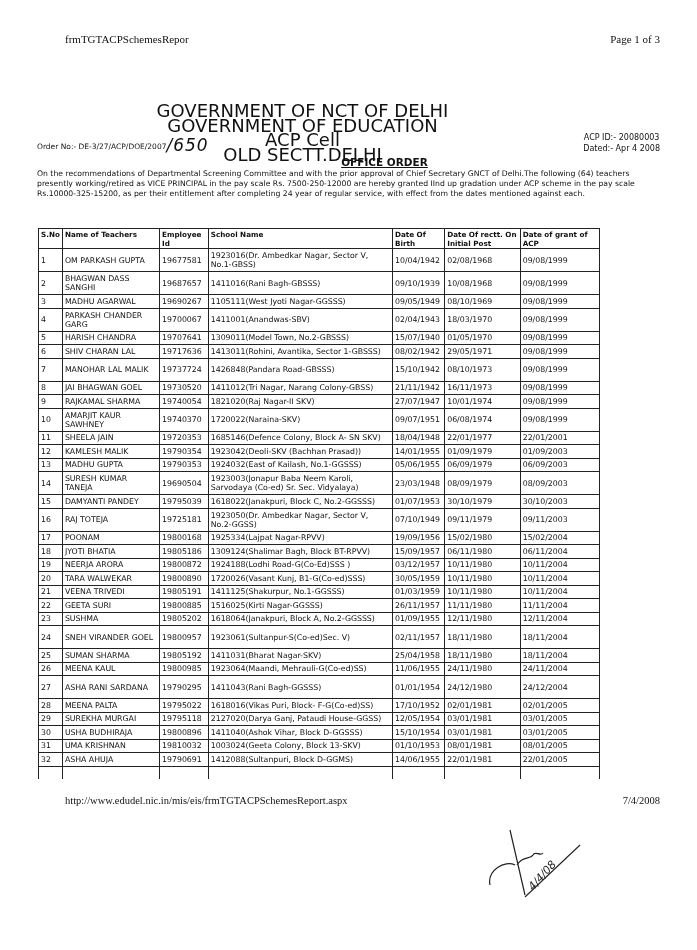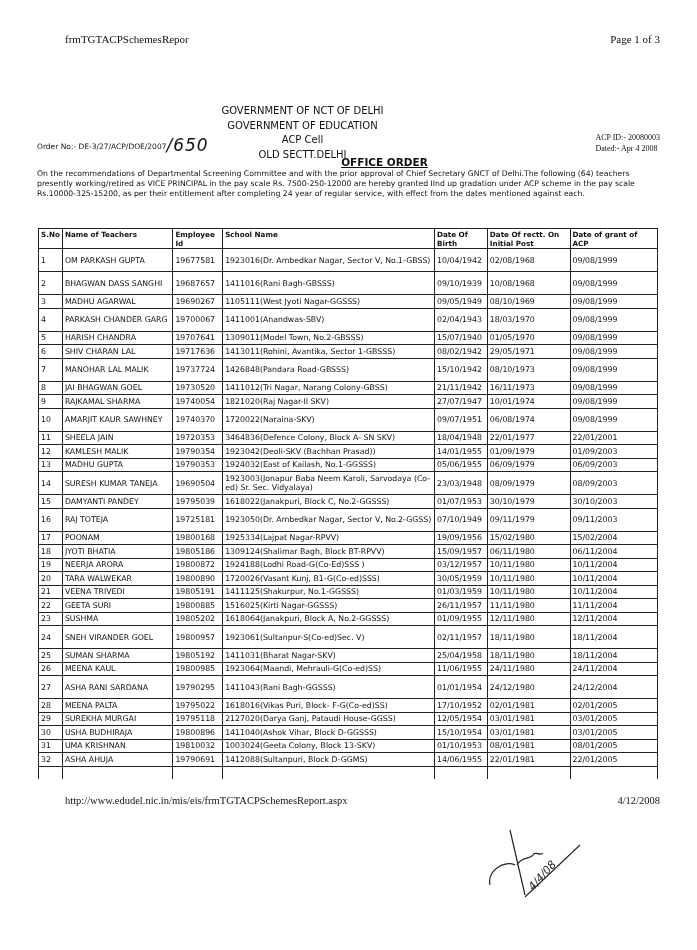--- a/index.html
+++ b/index.html
@@ -1,27 +1,27 @@
 <!DOCTYPE html>
 <html><head>
 <meta charset="utf-8">
 <style>
   html, body { margin: 0; padding: 0; background: #fff; }
   body { width: 697px; height: 950px; position: relative; overflow: hidden; color: #111; }
   .serif { font-family: "Liberation Serif", "DejaVu Serif", serif; }
   .sans { font-family: "DejaVu Sans", "Liberation Sans", sans-serif; }
   #hdr-left { position: absolute; left: 65px; top: 33px; font-size: 11px; }
   #hdr-right { position: absolute; right: 37px; top: 33px; font-size: 11px; }
-  #org { position: absolute; left: 0; width: 605px; top: 104px; text-align: center; font-size: 10px; line-height: 14.5px; }
+  #org { position: absolute; left: 0; width: 605px; top: 104px; text-align: center; font-size: 18px; line-height: 14.5px; }
   #order-no { position: absolute; left: 37px; top: 133px; font-size: 7.5px; }
   #order-no .hw { font-family: "DejaVu Sans", sans-serif; font-style: italic; font-size: 17px; letter-spacing: 1px; position: relative; top: 2px; }
-  #acp-id { position: absolute; right: 37px; top: 132px; font-size: 8px; line-height: 11px; text-align: left; font-family: Liberation Serif, serif; }
+  #acp-id { position: absolute; right: 37px; top: 132px; font-size: 8px; line-height: 11px; text-align: center; }
   #title { position: absolute; left: 0; width: 697px; top: 156px; text-align: center; font-size: 10.5px; font-weight: bold; text-decoration: underline; margin-left: 36px; }
   #para { position: absolute; left: 37px; width: 625px; top: 169px; font-size: 7.7px; line-height: 10.2px; }
-  table { position: absolute; left: 38px; top: 228px; border-collapse: collapse; font-size: 7.8px; width: 620px; padding-left: 9px; }
+  table { position: absolute; left: 38px; top: 228px; border-collapse: collapse; font-size: 7.8px; width: 562px; padding-left: 9px; }
   td, th { border: 1px solid #222; padding: 0 2px; text-align: left; vertical-align: middle; line-height: 9px; }
   th { font-weight: bold; font-size: 7.2px; height: 18px; vertical-align: top; padding-top: 1px; }
   td { height: 12.5px; }
   tr.tall td { height: 22px; }
   tr.blank td { height: 12px; border-bottom: none; }
   col.c1 { width: 22px; } col.c2 { width: 113px; } col.c3 { width: 50px; } col.c4 { width: 217px; }
   col.c5 { width: 53px; } col.c6 { width: 84px; } col.c7 { width: 89px; }
   #footer-url { position: absolute; left: 65px; top: 795px; font-size: 10.5px; }
   #footer-date { position: absolute; right: 37px; top: 795px; font-size: 10.5px; }
   #signature { position: absolute; left: 485px; top: 825px; width: 110px; height: 75px; }
@@ -161,21 +161,21 @@
         <td>19740370</td>
         <td>1720022(Naraina-SKV)</td>
         <td>09/07/1951</td>
         <td>06/08/1974</td>
         <td>09/08/1999</td>
       </tr>
       <tr>
         <td>11</td>
         <td>SHEELA JAIN</td>
         <td>19720353</td>
-        <td>3464836(Defence Colony, Block A- SN SKV)</td>
+        <td>1685146(Defence Colony, Block A- SN SKV)</td>
         <td>18/04/1948</td>
         <td>22/01/1977</td>
         <td>22/01/2001</td>
       </tr>
       <tr>
         <td>12</td>
         <td>KAMLESH MALIK</td>
         <td>19790354</td>
         <td>1923042(Deoli-SKV (Bachhan Prasad))</td>
         <td>14/01/1955</td>
@@ -368,19 +368,19 @@
         <td></td>
         <td></td>
         <td></td>
         <td></td>
         <td></td>
       </tr>
     </tbody>
 </table>
 
 <div id="footer-url" class="serif">http://www.edudel.nic.in/mis/eis/frmTGTACPSchemesReport.aspx</div>
-<div id="footer-date" class="serif">4/12/2008</div>
+<div id="footer-date" class="serif">7/4/2008</div>
 
 <svg id="signature" viewBox="0 0 110 75">
   <path d="M5 60 C 2 45, 20 35, 30 40 M 25 5 L 40 70 M 32 40 C 38 30, 45 35, 48 30 C 50 25, 55 32, 58 28" fill="none" stroke="#222" stroke-width="1.2"></path>
   <path d="M 40 72 L 95 20" fill="none" stroke="#222" stroke-width="1.1"></path>
   <text x="48" y="66" transform="rotate(-48 48 66)" font-family="DejaVu Sans, sans-serif" font-style="italic" font-size="11" fill="#222">4/4/08</text>
 </svg>
 
 </body></html>

